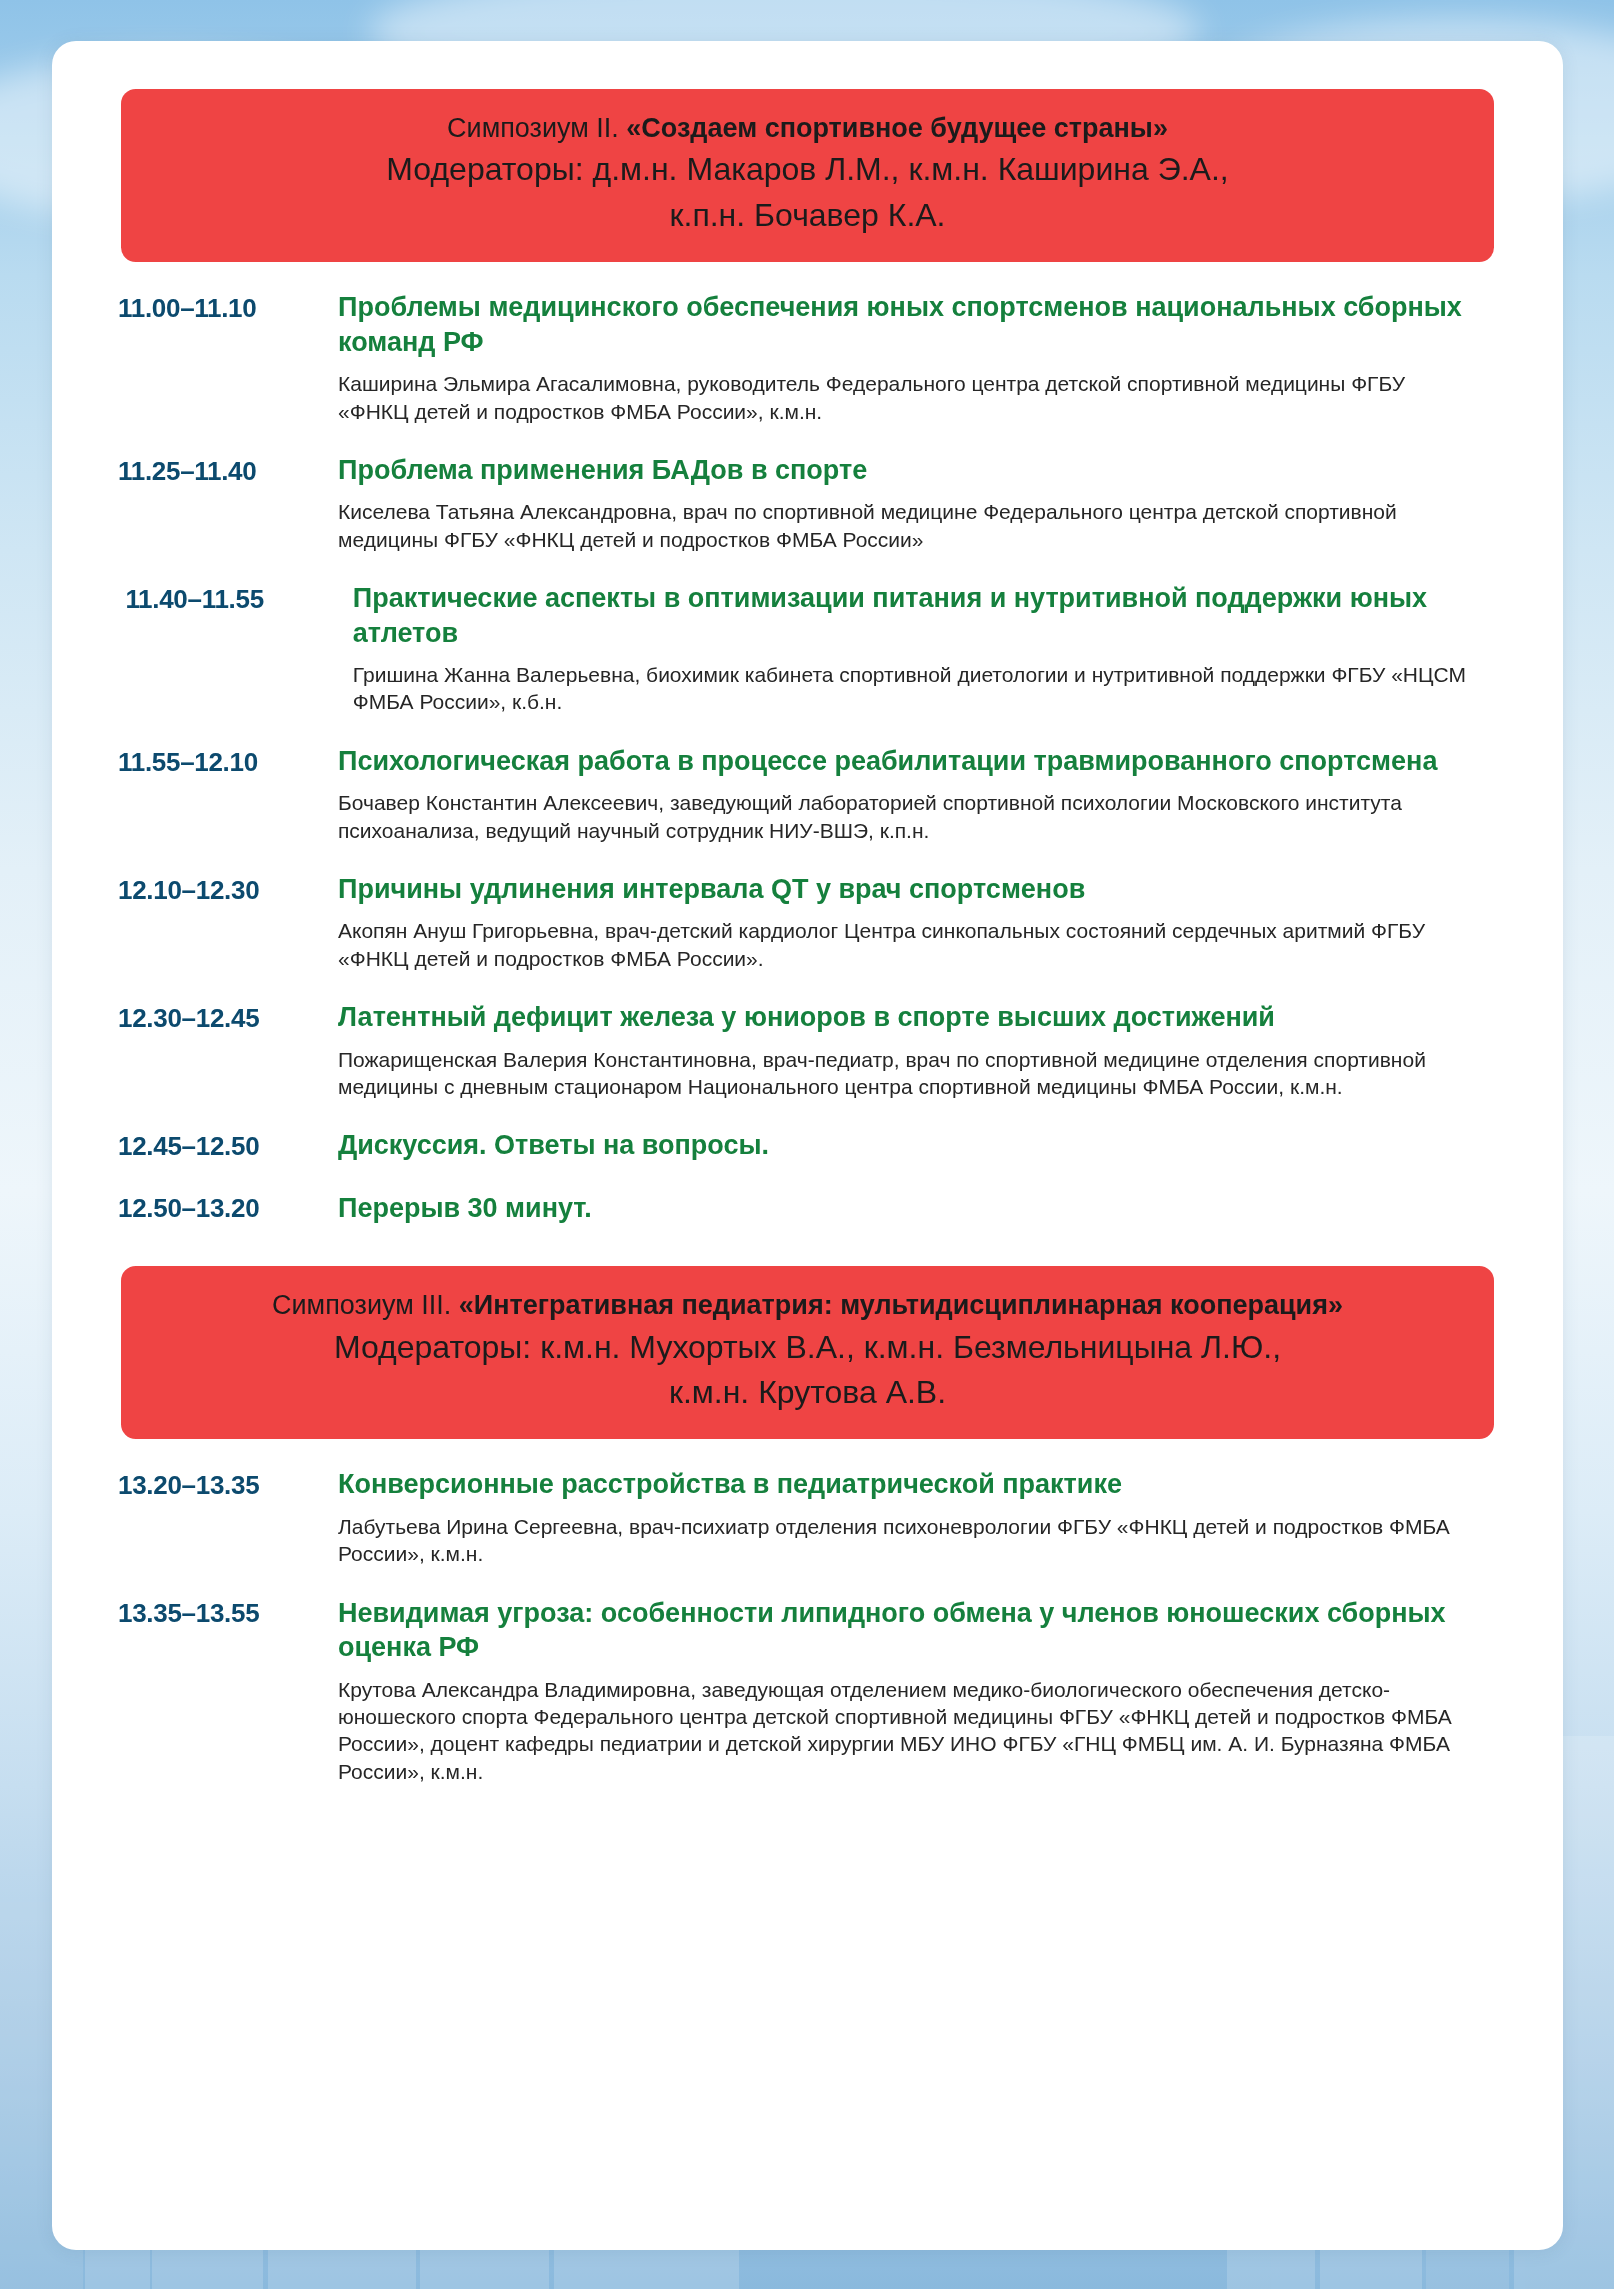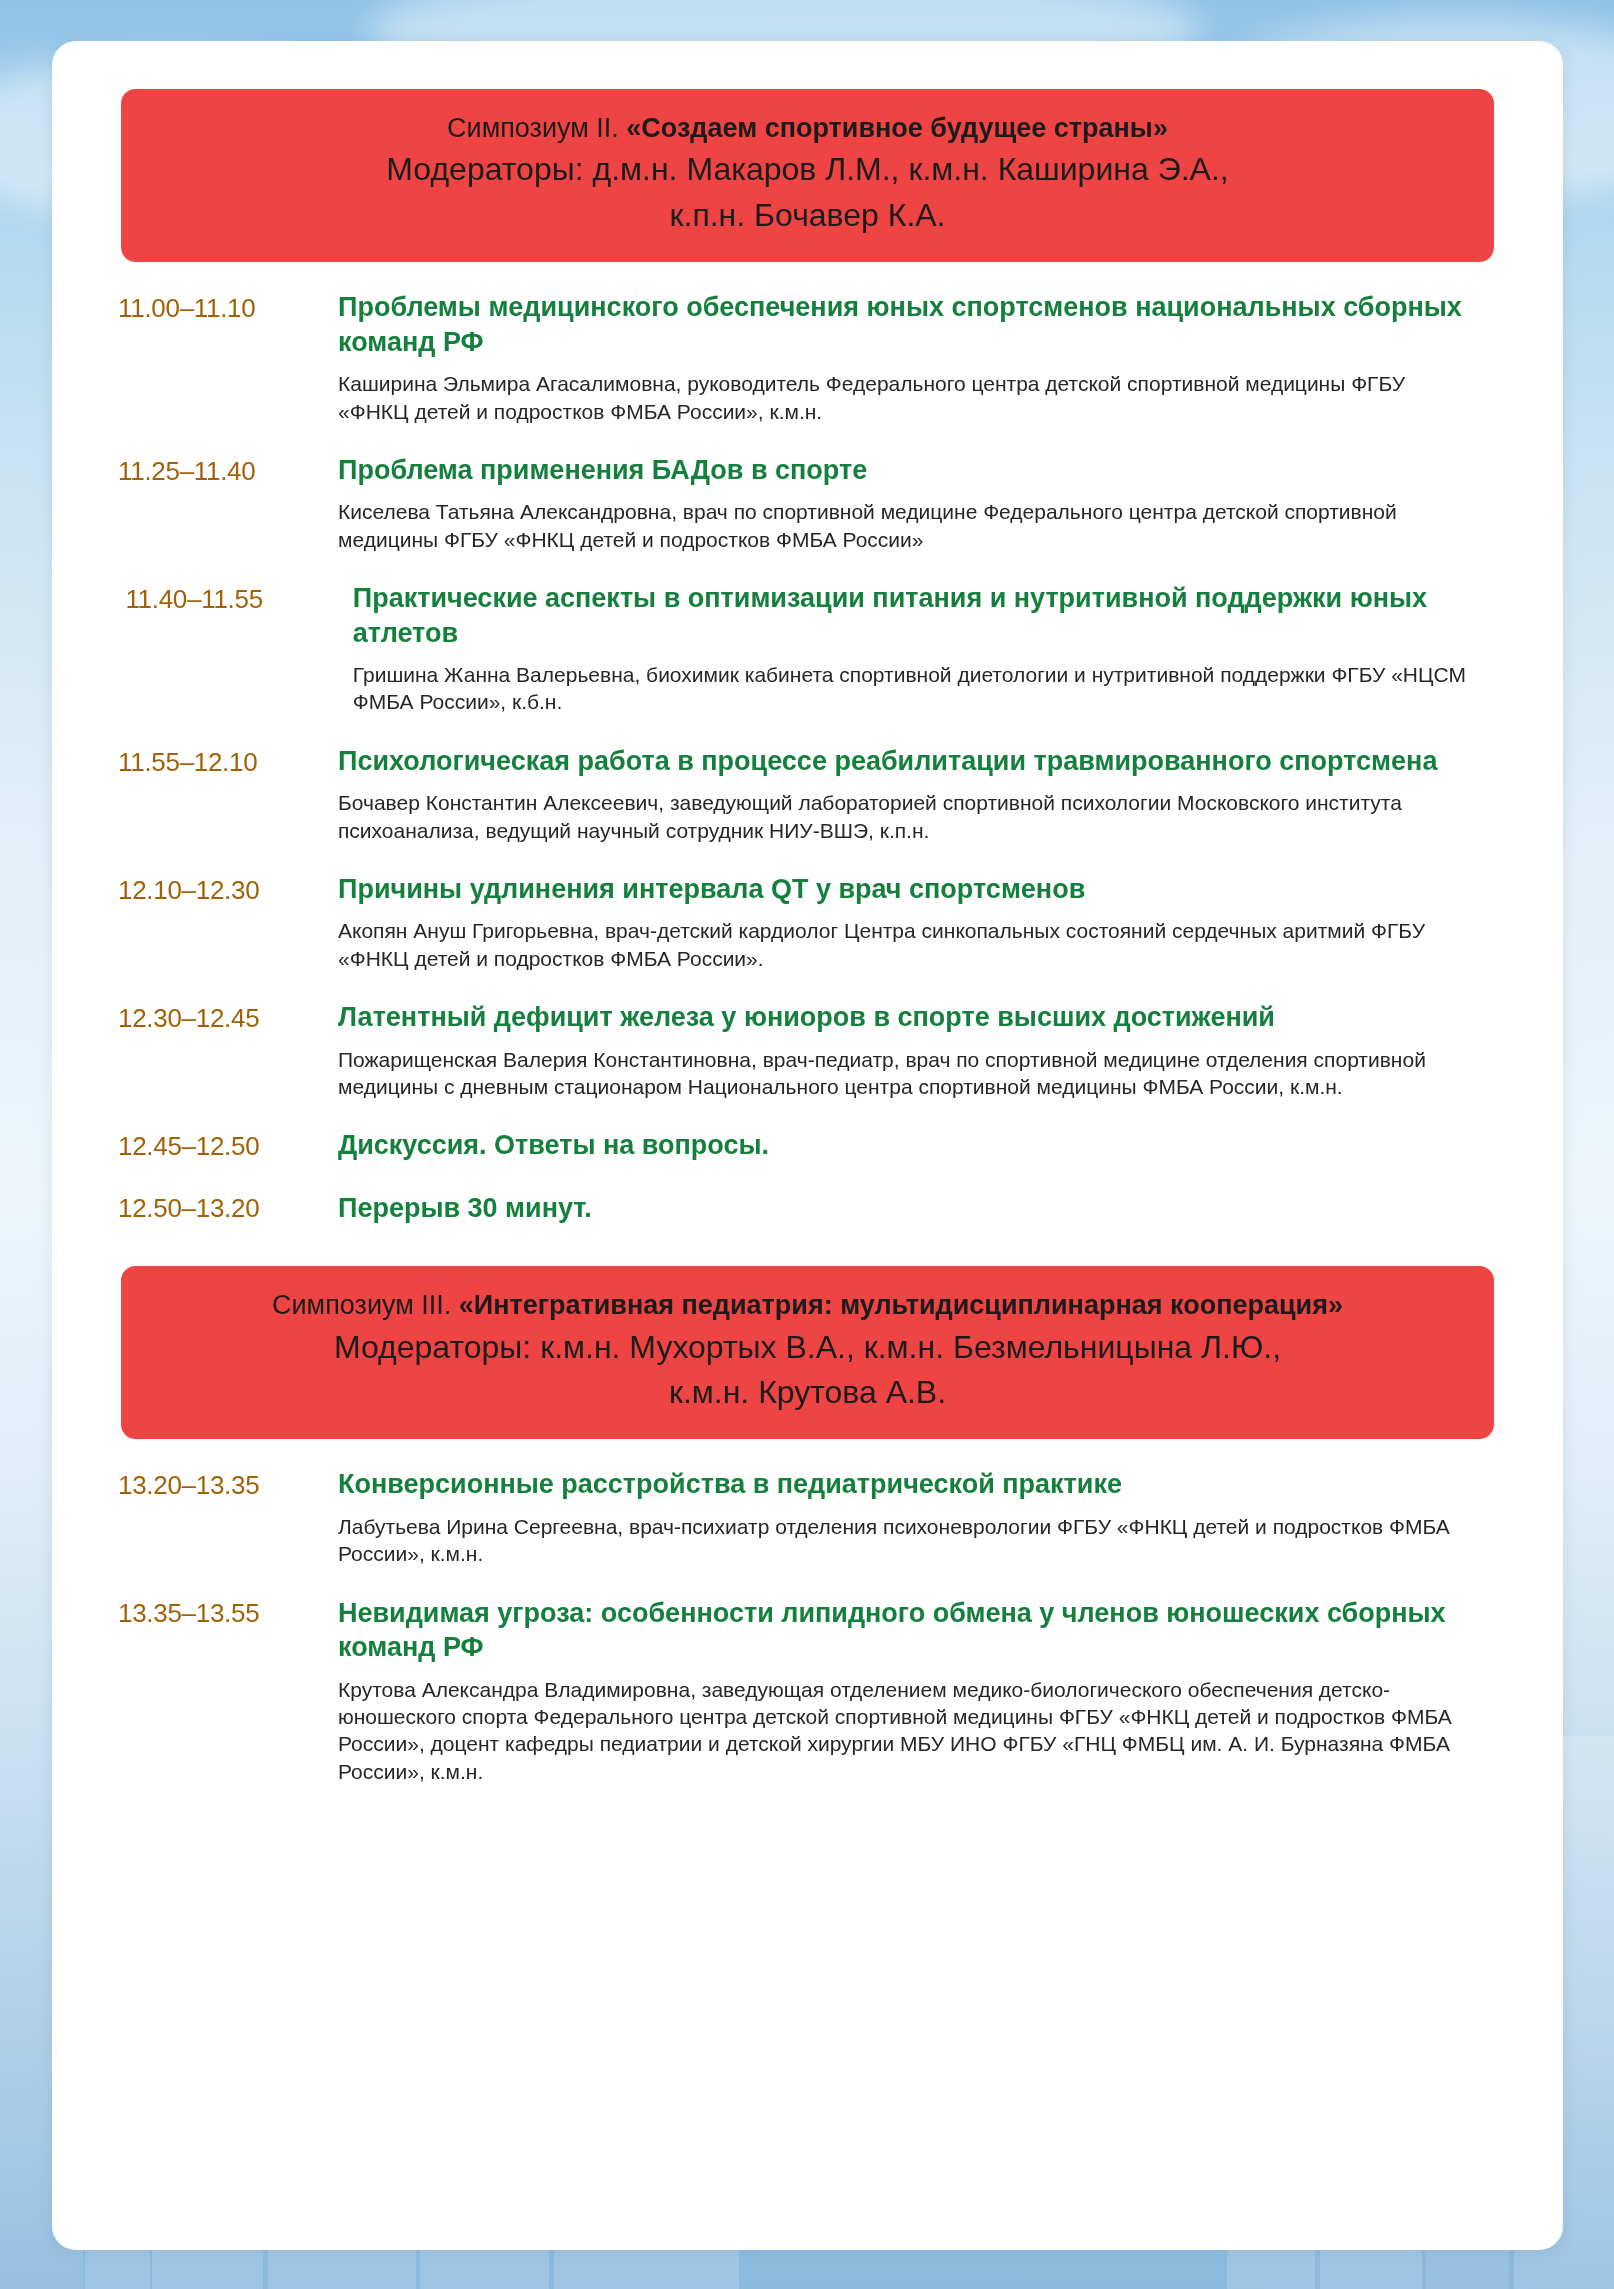--- a/index.html
+++ b/index.html
@@ -90,22 +90,22 @@
     margin: 0 66px 0 66px;
   }
   .session {
     display: flex;
     align-items: flex-start;
     margin-top: 28px;
   }
   .session .time {
     flex: 0 0 220px;
     font-size: 26px;
-    font-weight: normal;
-    color: #a16207;
+    font-weight: bold;
+    color: #0c4a6e;
     letter-spacing: -0.3px;
     padding-top: 2.8px;
     white-space: nowrap;
   }
   .session .body {
     flex: 1 1 auto;
     padding-right: 18.5px;
   }
   .session .title {
     font-size: 27px;
@@ -238,21 +238,21 @@
         <div class="time">13.20–13.35</div>
         <div class="body">
           <div class="title">Конверсионные расстройства в педиатрической практике</div>
           <div class="speaker">Лабутьева Ирина Сергеевна, врач-психиатр отделения психоневрологии ФГБУ «ФНКЦ детей и подростков ФМБА России», к.м.н.</div>
         </div>
       </div>
 
       <div class="session">
         <div class="time">13.35–13.55</div>
         <div class="body">
-          <div class="title">Невидимая угроза: особенности липидного обмена у членов юношеских сборных команд РФ</div>
+          <div class="title">Невидимая угроза: особенности липидного обмена у членов юношеских сборных оценка РФ</div>
           <div class="speaker">Крутова Александра Владимировна, заведующая отделением медико-биологического обеспечения детско-юношеского спорта Федерального центра детской спортивной медицины ФГБУ «ФНКЦ детей и подростков ФМБА России», доцент кафедры педиатрии и детской хирургии МБУ ИНО ФГБУ «ГНЦ ФМБЦ им. А. И. Бурназяна ФМБА России», к.м.н.</div>
         </div>
       </div>
 
     </div>
 
   </div>
 </div>
 
 

